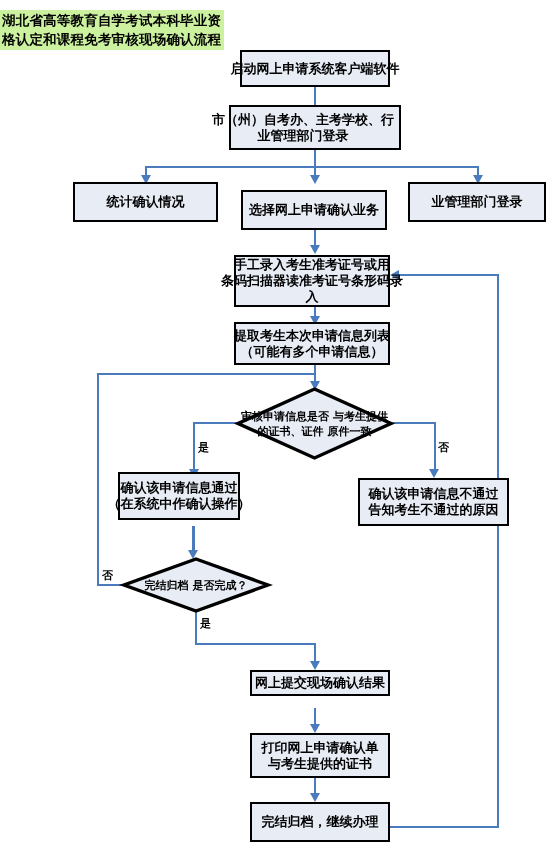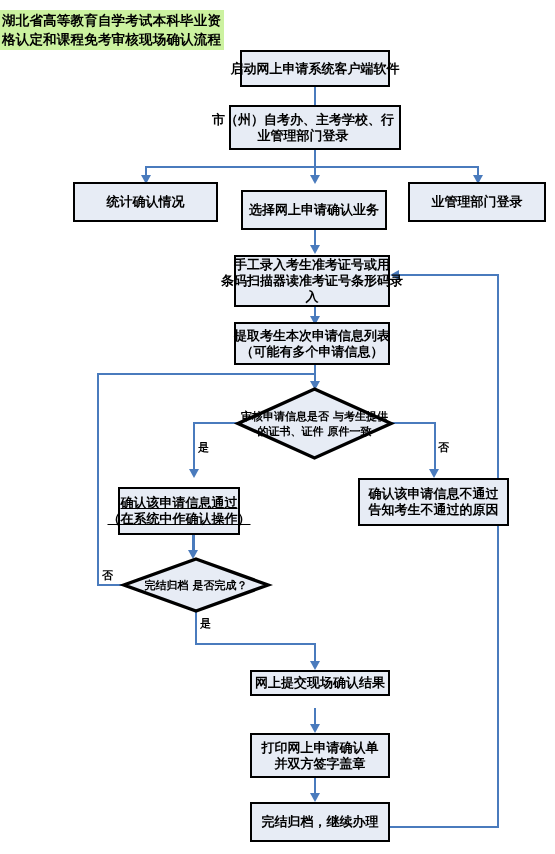--- a/index.html
+++ b/index.html
@@ -209,21 +209,21 @@
   <div class="hline" style="left:193px; top:422px; width:45px;"></div>
   <div class="vline" style="left:193px; top:422px; height:50px;"></div>
   <div class="arrow-d" style="left:188.7px; top:469px;"></div>
   <div class="edge-label" style="left:198px; top:440px;">是</div>
 
   <div class="hline" style="left:391px; top:422px; width:45px;"></div>
   <div class="vline" style="left:433.6px; top:422px; height:50px;"></div>
   <div class="arrow-d" style="left:429.3px; top:469px;"></div>
   <div class="edge-label" style="left:438px; top:440px;">否</div>
 
-  <div class="node" style="left:118px; top:487px; width:122px; height:48px;text-decoration:underline;">
+  <div class="node" style="left:118px; top:472px; width:122px; height:48px;">
     <span class="txt">
       <span class="ln">确认该申请信息通过</span>
       <span class="ln">（在系统中作确认操作）</span>
     </span>
   </div>
 
   <div class="node" style="left:358px; top:478px; width:151px; height:48px;">
     <span class="txt">
       <span class="ln">确认该申请信息不通过</span>
       <span class="ln">告知考生不通过的原因</span>
@@ -261,21 +261,21 @@
       <span class="ln">网上提交现场确认结果</span>
     </span>
   </div>
 
   <div class="vline" style="left:313.8px; top:708px; height:19px;"></div>
   <div class="arrow-d" style="left:309.5px; top:724px;"></div>
 
   <div class="node" style="left:250px; top:733px; width:140px; height:45px;">
     <span class="txt">
       <span class="ln">打印网上申请确认单</span>
-      <span class="ln">并双方签字盖章</span>
+      <span class="ln">与考生提供的证书</span>
     </span>
   </div>
 
   <div class="vline" style="left:313.8px; top:778px; height:18px;"></div>
   <div class="arrow-d" style="left:309.5px; top:793px;"></div>
 
   <div class="node" style="left:250px; top:802px; width:140px; height:40px;">
     <span class="txt">
       <span class="ln">完结归档，继续办理</span>
     </span>

